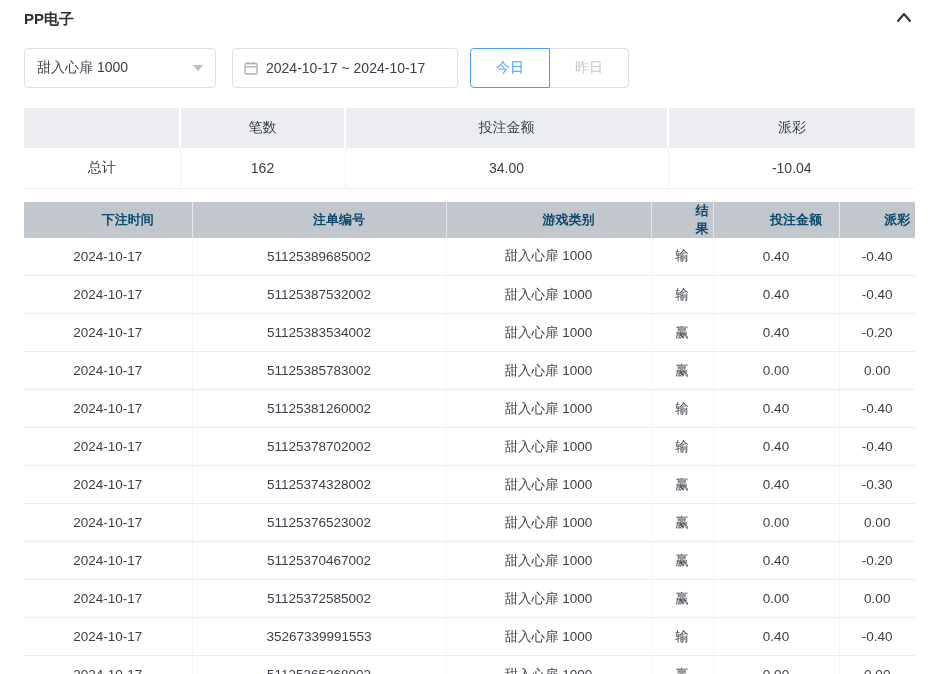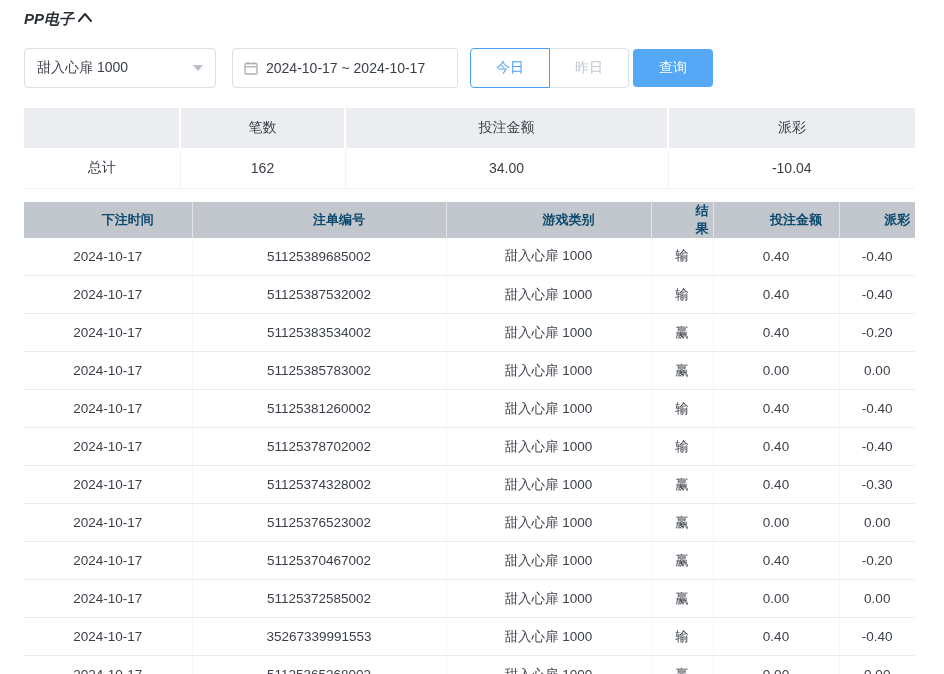--- a/index.html
+++ b/index.html
@@ -7,21 +7,21 @@
   body {
     background: #ffffff;
     font-family: "Liberation Sans", "DejaVu Sans", sans-serif;
     color: #333;
   }
   .page { padding: 0 29px 0 24px; width: 944px; }
 
   
   .panel-header {
     height: 38px;
-    display: flex; align-items: center;  font-style: italic;
+    display: flex; align-items: center; justify-content: space-between;
   }
   .panel-title { font-size: 15px; font-weight: bold; color: #2b2f36; }
   .chevron-btn { background: none; border: none; cursor: pointer; display: flex; align-items: center; padding: 2px; }
 
   
   .filters { display: flex; align-items: center; margin: 10px 0 20px; }
   .select-box {
     width: 192px; height: 40px;
     border: 1px solid #dcdfe6; border-radius: 4px;
     display: flex; align-items: center; justify-content: space-between;
@@ -34,21 +34,21 @@
     border-top: 6px solid #b9bec7;
   }
   .date-box {
     width: 226px; height: 40px;
     border: 1px solid #dcdfe6; border-radius: 4px;
     display: flex; align-items: center;
     padding: 12px 10px; font-size: 14px; color: #3a3f47;
     cursor: pointer; background: #fff; margin-right: 12px;
   }
   .date-box .cal { margin-right: 7px; display: flex; align-items: center; }
-  .btn-group { display: flex; margin-right: 4px; }
+  .btn-group { display: flex; margin-right: 13px; }
   .quick-btn {
     height: 40px; padding: 0 25px;
     background: #fff; border: 1px solid #dcdfe6;
     font-size: 14px; color: #c3c8d1; cursor: pointer;
     margin-left: -1px; font-family: inherit;
   }
   .quick-btn:first-child { margin-left: 0; border-radius: 4px 0 0 4px; }
   .quick-btn:last-child  { border-radius: 0 4px 4px 0; }
   .quick-btn.active { border-color: #4aa0f5; color: #4aa0f5; position: relative; z-index: 1; }
   .query-btn {
@@ -126,21 +126,20 @@
         </svg>
       </span>
       <span>2024-10-17 ~ 2024-10-17</span>
     </div>
 
     <div class="btn-group" id="quick-buttons">
         <button class="quick-btn active">今日</button>
         <button class="quick-btn">昨日</button>
       </div>
 
-    <button class="query-btn">查询</button>
   </div>
 
   <table class="summary-table">
     <colgroup>
         <col class="col-s1">
         <col class="col-s2">
         <col class="col-s3">
         <col class="col-s4">
       </colgroup>
     <thead>

